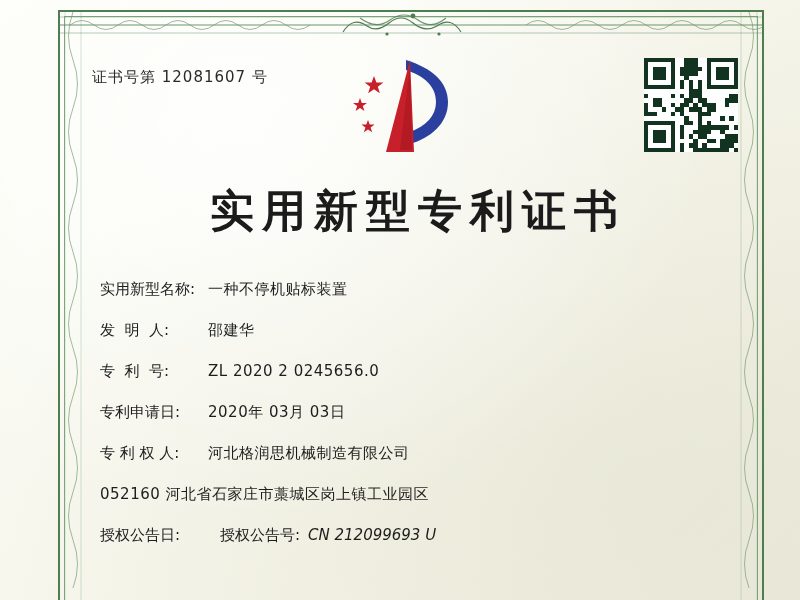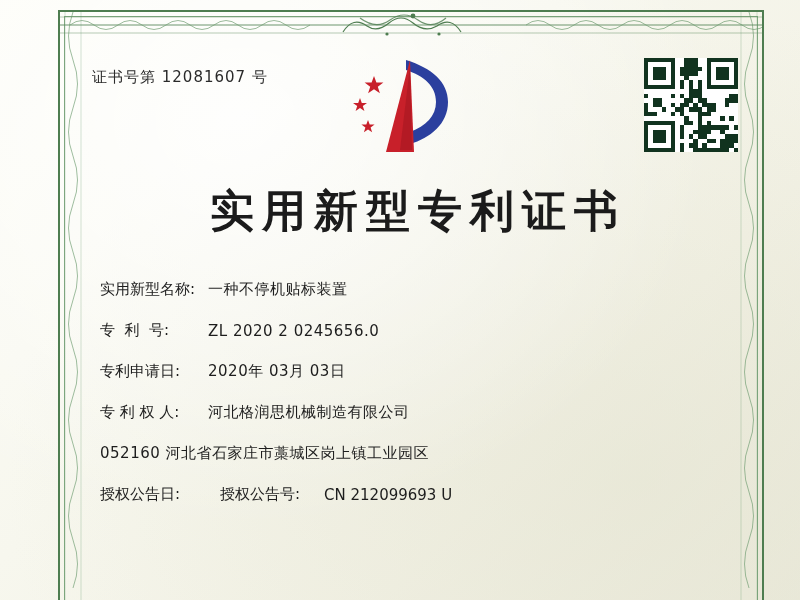--- a/index.html
+++ b/index.html
@@ -136,21 +136,21 @@
 
   
   .fields {
     position: absolute;
     left: 100px;
     top: 280px;
     right: 80px;
   }
   .field-row {
     display: flex;
-    align-items: center;
+    align-items: flex-start;
     margin-bottom: 22px;
     font-size: 15px;
     color: #1d1d1d;
     font-family: "DejaVu Sans", "Liberation Sans", sans-serif;
   }
   .field-label {
     width: 108px;
     flex: 0 0 108px;
     letter-spacing: 0px;
     white-space: pre;
@@ -163,21 +163,22 @@
     flex: 0 0 auto;
     min-width: 200px;
   }
   .field-label2 {
     flex: 0 0 auto;
     margin-left: 12px;
     white-space: pre;
   }
   .field-value2 {
     flex: 1 1 auto;
-    margin-left: 24px;
+    margin-left: 8px;
+    font-style: italic;
   }
 </style>
 </head>
 <body>
 
 <div class="certificate">
   <div class="paper-texture"></div>
 
   <div class="border-outer"></div>
   <div class="border-inner"></div>
@@ -692,20 +693,24 @@
 
   <div class="title">实用新型专利证书</div>
 
   <div class="fields">
 
     <div class="field-row">
       <div class="field-label">实用新型名称:</div>
       <div class="field-value">一种不停机贴标装置</div>
     </div>
 
+    <div class="field-row">
+      <div class="field-label">发  明  人:</div>
+      <div class="field-value">邵建华</div>
+    </div>
 
     <div class="field-row">
       <div class="field-label">专  利  号:</div>
       <div class="field-value">ZL 2020 2 0245656.0</div>
     </div>
 
     <div class="field-row">
       <div class="field-label">专利申请日:</div>
       <div class="field-value">2020年 03月 03日</div>
     </div>

